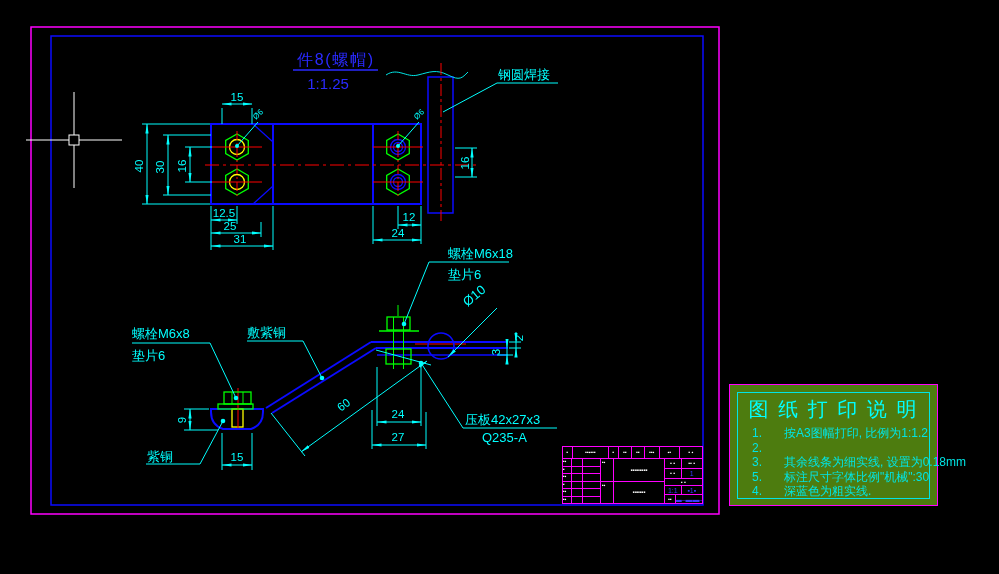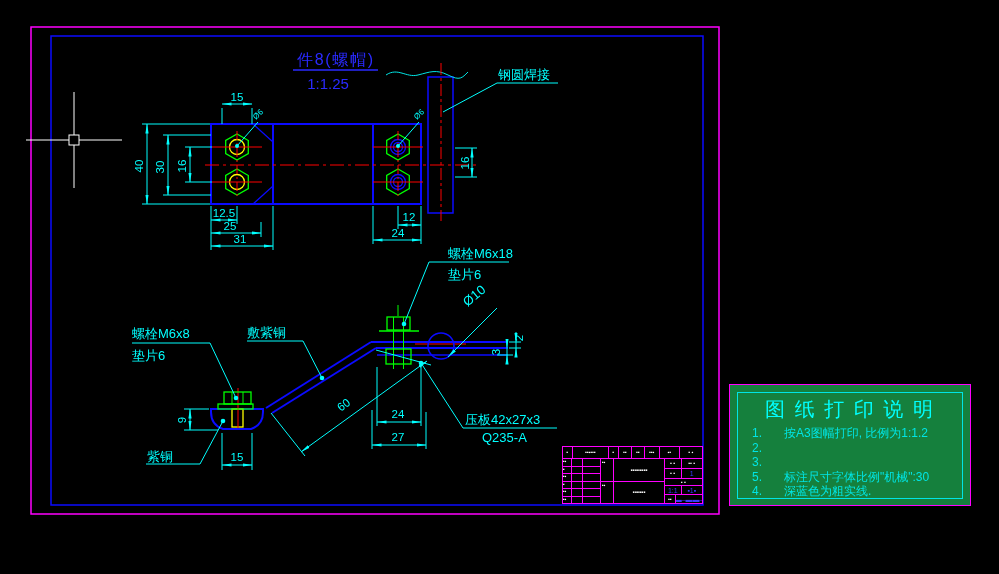--- a/index.html
+++ b/index.html
@@ -4,22 +4,22 @@
 <style>
   html,body{margin:0;padding:0;background:#000;}
   .stage{position:relative;width:999px;height:574px;background:#000;overflow:hidden;
          font-family:"Liberation Sans",sans-serif;}
   .stage svg{position:absolute;left:0;top:0;}
   svg text{font-family:"Liberation Sans",sans-serif;}
   .dimtxt{fill:#00ffff;font-size:11.5px;}
   .lbltxt{fill:#00ffff;font-size:13px;}
   .bluetxt{fill:#2a2aff;}
   
-  .print-panel{position:absolute;left:729px;top:384px;width:242px;height:122px;
-               border:1px solid #ff00ff;box-sizing:border-box;background:#15803d;}
+  .print-panel{position:absolute;left:729px;top:384px;width:209px;height:122px;
+               border:1px solid #ff00ff;box-sizing:border-box;background:#4d7c0f;}
   .print-inner{position:absolute;left:7px;top:7px;right:7px;bottom:6px;
                border:1px solid #00e5e5;box-sizing:border-box;}
   .print-title{color:#00ffff;font-size:20px;text-align:center;margin-top:3px;
                letter-spacing:2px;white-space:nowrap;}
   .print-items{margin-top:3px;}
   .print-item{display:flex;color:#00e5e5;font-size:12px;line-height:14.5px;
               padding-left:14px;white-space:nowrap;}
   .print-item .num{width:24px;flex:none;}
   .print-item .txt{margin-left:8px;}
   
@@ -345,20 +345,21 @@
     <div class="print-items">
       <div class="print-item">
         <span class="num">1.</span>
         <span class="txt">按A3图幅打印, 比例为1:1.2</span>
       </div>
       <div class="print-item">
         <span class="num">2.</span>
       </div>
       <div class="print-item">
         <span class="num">3.</span>
+        <span class="txt">其余线条为细实线, 设置为0.18mm</span>
       </div>
       <div class="print-item">
         <span class="num">5.</span>
         <span class="txt">标注尺寸字体比例"机械":30</span>
       </div>
       <div class="print-item">
         <span class="num">4.</span>
         <span class="txt">深蓝色为粗实线.</span>
       </div>
     </div>

